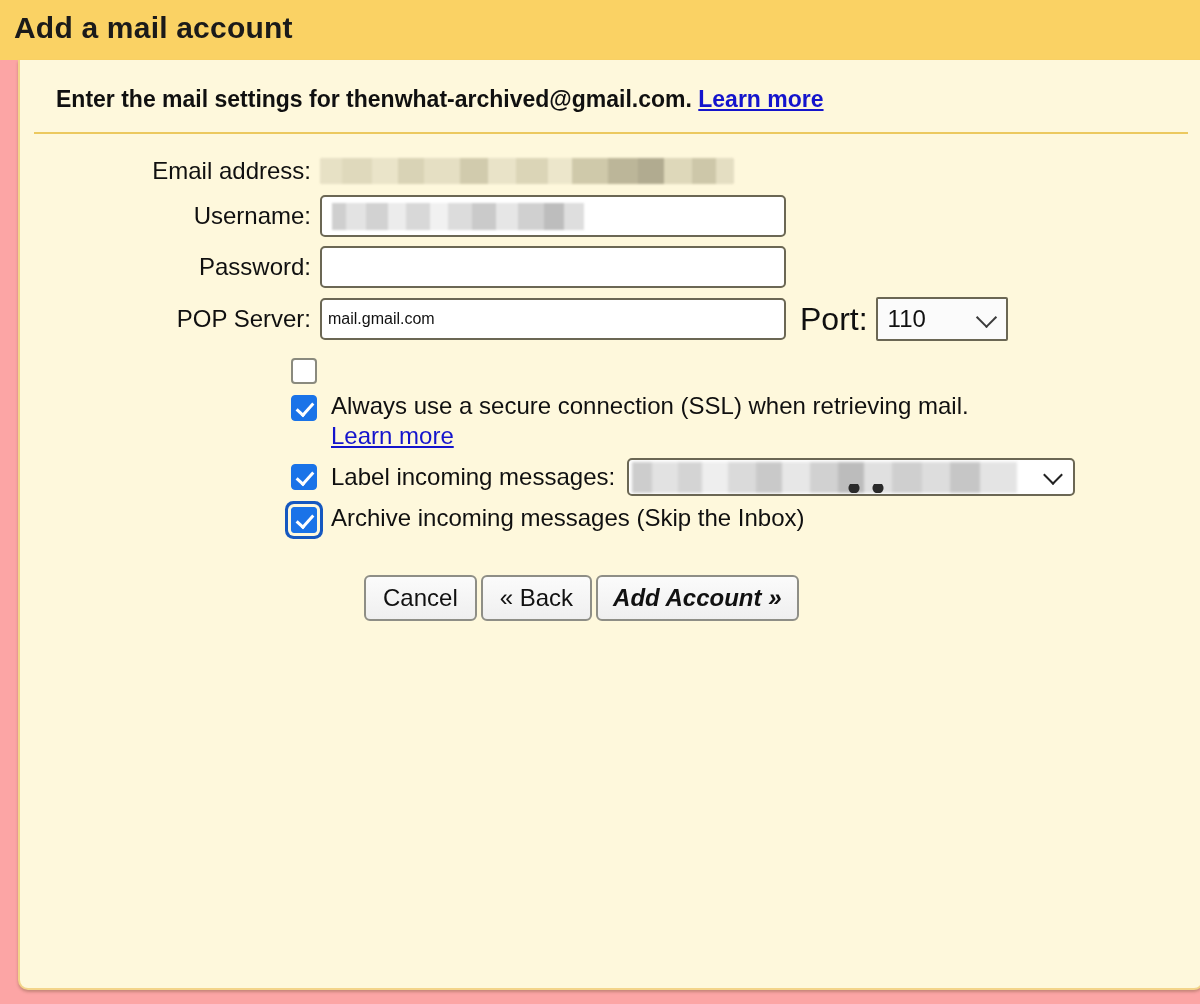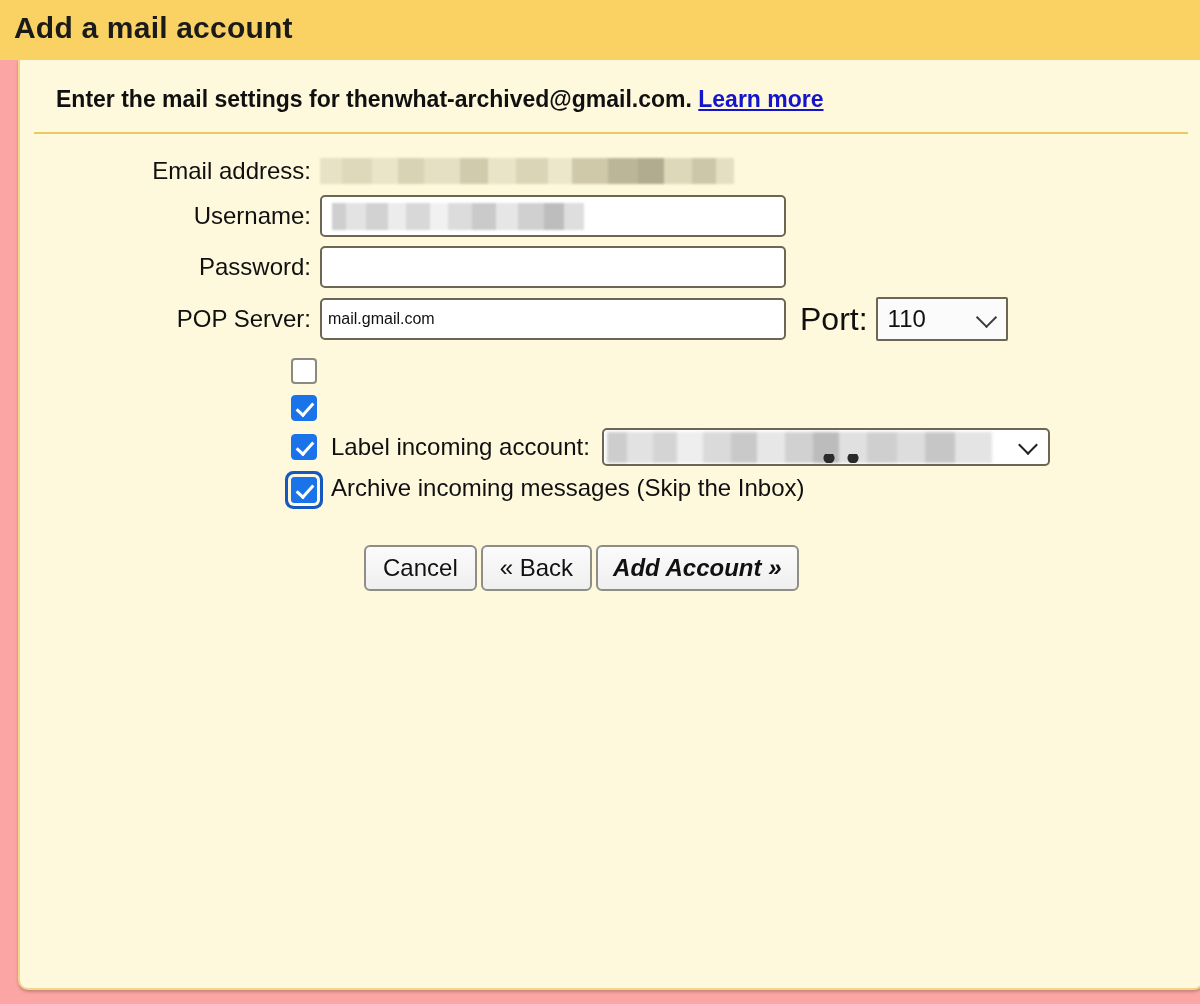--- a/index.html
+++ b/index.html
@@ -349,26 +349,30 @@
       </div>
 
       <div class="checks">
 
         <div class="crow">
           <div class="cbox off"></div>
         </div>
 
         <div class="crow">
           <div class="cbox on"></div>
+          <div class="ctext">
+            <span>Always use a secure connection (SSL) when retrieving mail.</span><br>
+            <a href="#">Learn more</a>
+          </div>
         </div>
 
         <div class="crow label-row">
           <div class="cbox on"></div>
           <div class="ctext">
-            <span>Label incoming account:</span>
+            <span>Label incoming messages:</span>
             <div class="sel-label">
               <div class="redacted-sel"></div>
               <div class="blob"></div>
               <span class="caret2"></span>
             </div>
           </div>
         </div>
 
         <div class="crow">
           <div class="cbox on focus"></div>

